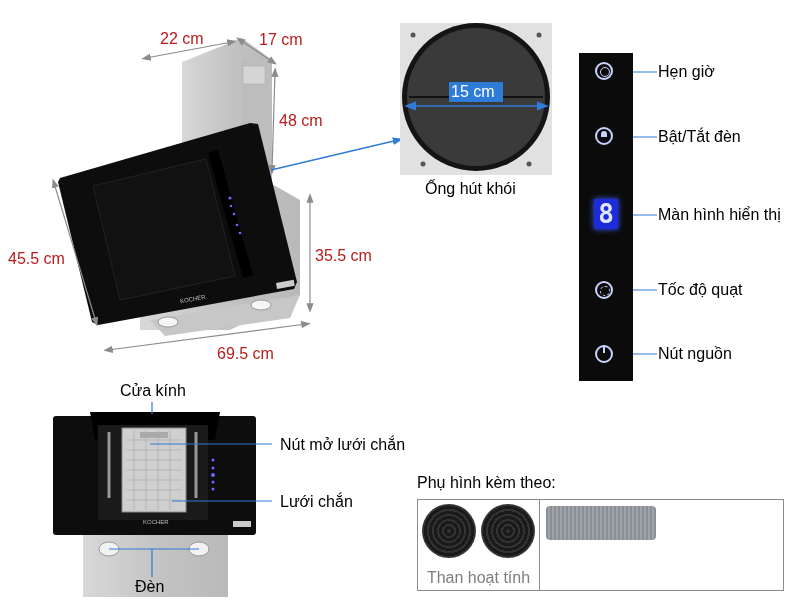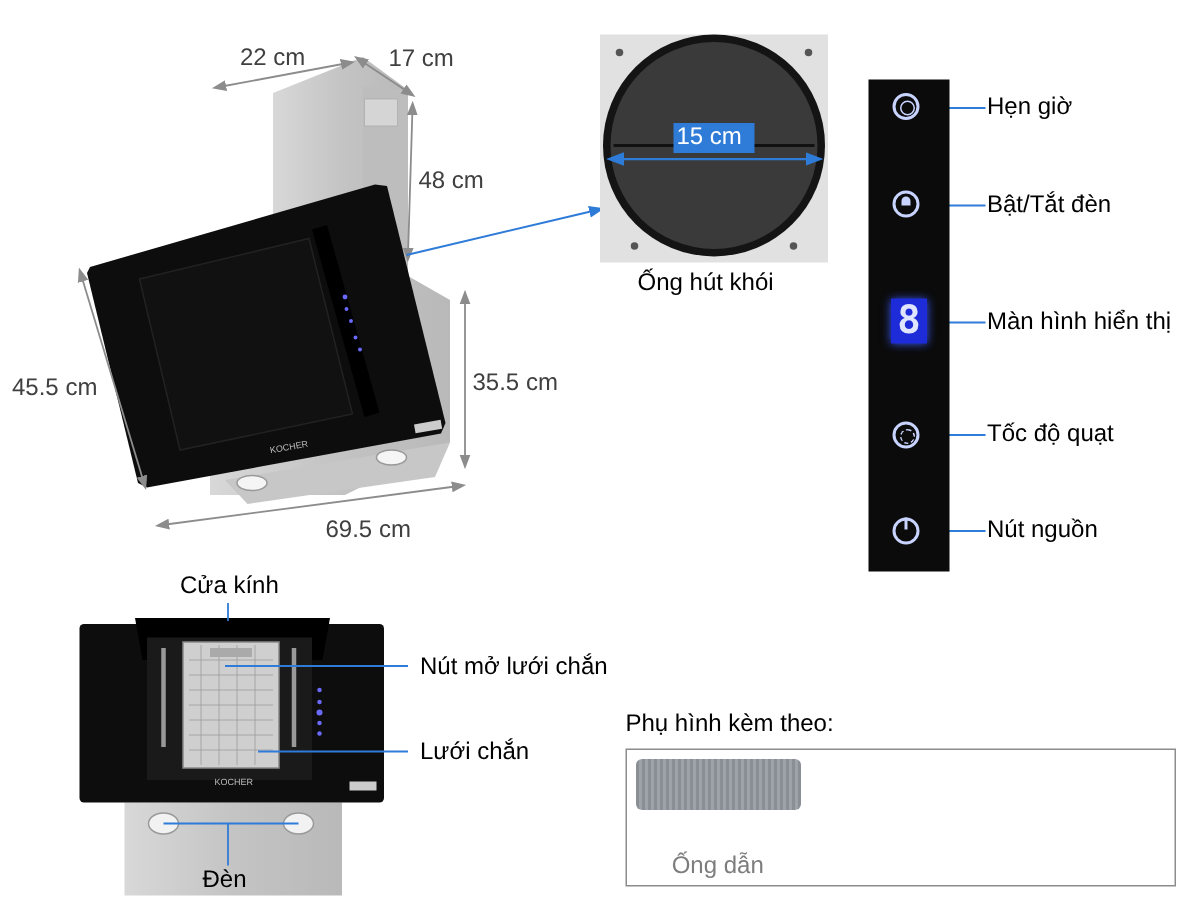--- a/index.html
+++ b/index.html
@@ -1,20 +1,20 @@
 <!DOCTYPE html>
 <html><head>
 <meta charset="utf-8">
 <style>
   html, body { margin:0; padding:0; background:#fff; }
   body { width:800px; height:600px; position:relative; overflow:hidden;
          font-family:"Liberation Sans", sans-serif; color:#7a7a7a; }
   .abs { position:absolute; }
   .lbl { position:absolute; font-size:16px; color:#000000; white-space:nowrap; line-height:1; }
-  .dim { position:absolute; font-size:16px; color:#404040; white-space:nowrap; line-height:1; }
+  .dim { position:absolute; font-size:16px; color:#b91c1c; white-space:nowrap; line-height:1; }
   svg { position:absolute; left:0; top:0; }
   .panel { position:absolute; left:579px; top:53px; width:54px; height:328px; background:#0b0b0b; }
   .acc-table { position:absolute; left:417px; top:499px; width:367px; height:92px;
                border:1px solid #8c8c8c; box-sizing:border-box; display:flex; }
   .acc-cell { flex:none; position:relative; border-right:1px solid #8c8c8c; box-sizing:border-box; }
   .acc-cell:last-child { border-right:none; }
   .acc-cell .cap { position:absolute; bottom:3px; left:0; right:0; text-align:center;
                    font-size:16px; color:#7d7d7d; }
 </style>
 </head>
@@ -159,20 +159,24 @@
 <div class="lbl" style="left:658px;top:282px;">Tốc độ quạt</div>
 <div class="lbl" style="left:658px;top:346px;">Nút nguồn</div>
 
 <div class="lbl" style="left:120px;top:383px;">Cửa kính</div>
 <div class="lbl" style="left:280px;top:437px;">Nút mở lưới chắn</div>
 <div class="lbl" style="left:280px;top:494px;">Lưới chắn</div>
 <div class="lbl" style="left:135px;top:579px;">Đèn</div>
 
 <div class="lbl" style="left:417px;top:475px;">Phụ hình kèm theo:</div>
 <div class="acc-table">
+  <div class="acc-cell" style="width:122px;">
+    <div class="abs" style="left:4px;top:4px;width:54px;height:54px;border-radius:50%;background:repeating-radial-gradient(#333 0 2px,#1a1a1a 2px 5px);"></div>
+    <div class="abs" style="left:63px;top:4px;width:54px;height:54px;border-radius:50%;background:repeating-radial-gradient(#333 0 2px,#1a1a1a 2px 5px);"></div>
+    <div class="cap">Than hoạt tính</div>
+  </div>
   <div class="acc-cell" style="width:121px;">
     <div class="abs" style="left:6px;top:6px;width:110px;height:34px;border-radius:4px;background:repeating-linear-gradient(90deg,#8a8f96 0 2px,#9ea3a9 2px 4px);"></div>
-    <div class="cap">Ống dẫn</div>
   </div>
 </div>
 
 <div class="abs" style="left:180px;top:296px;font-size:6px;color:#bbb;transform:rotate(-10deg);">KOCHER</div>
 <div class="abs" style="left:143px;top:519px;font-size:6px;color:#bbb;">KOCHER</div>
 
 </body></html>

